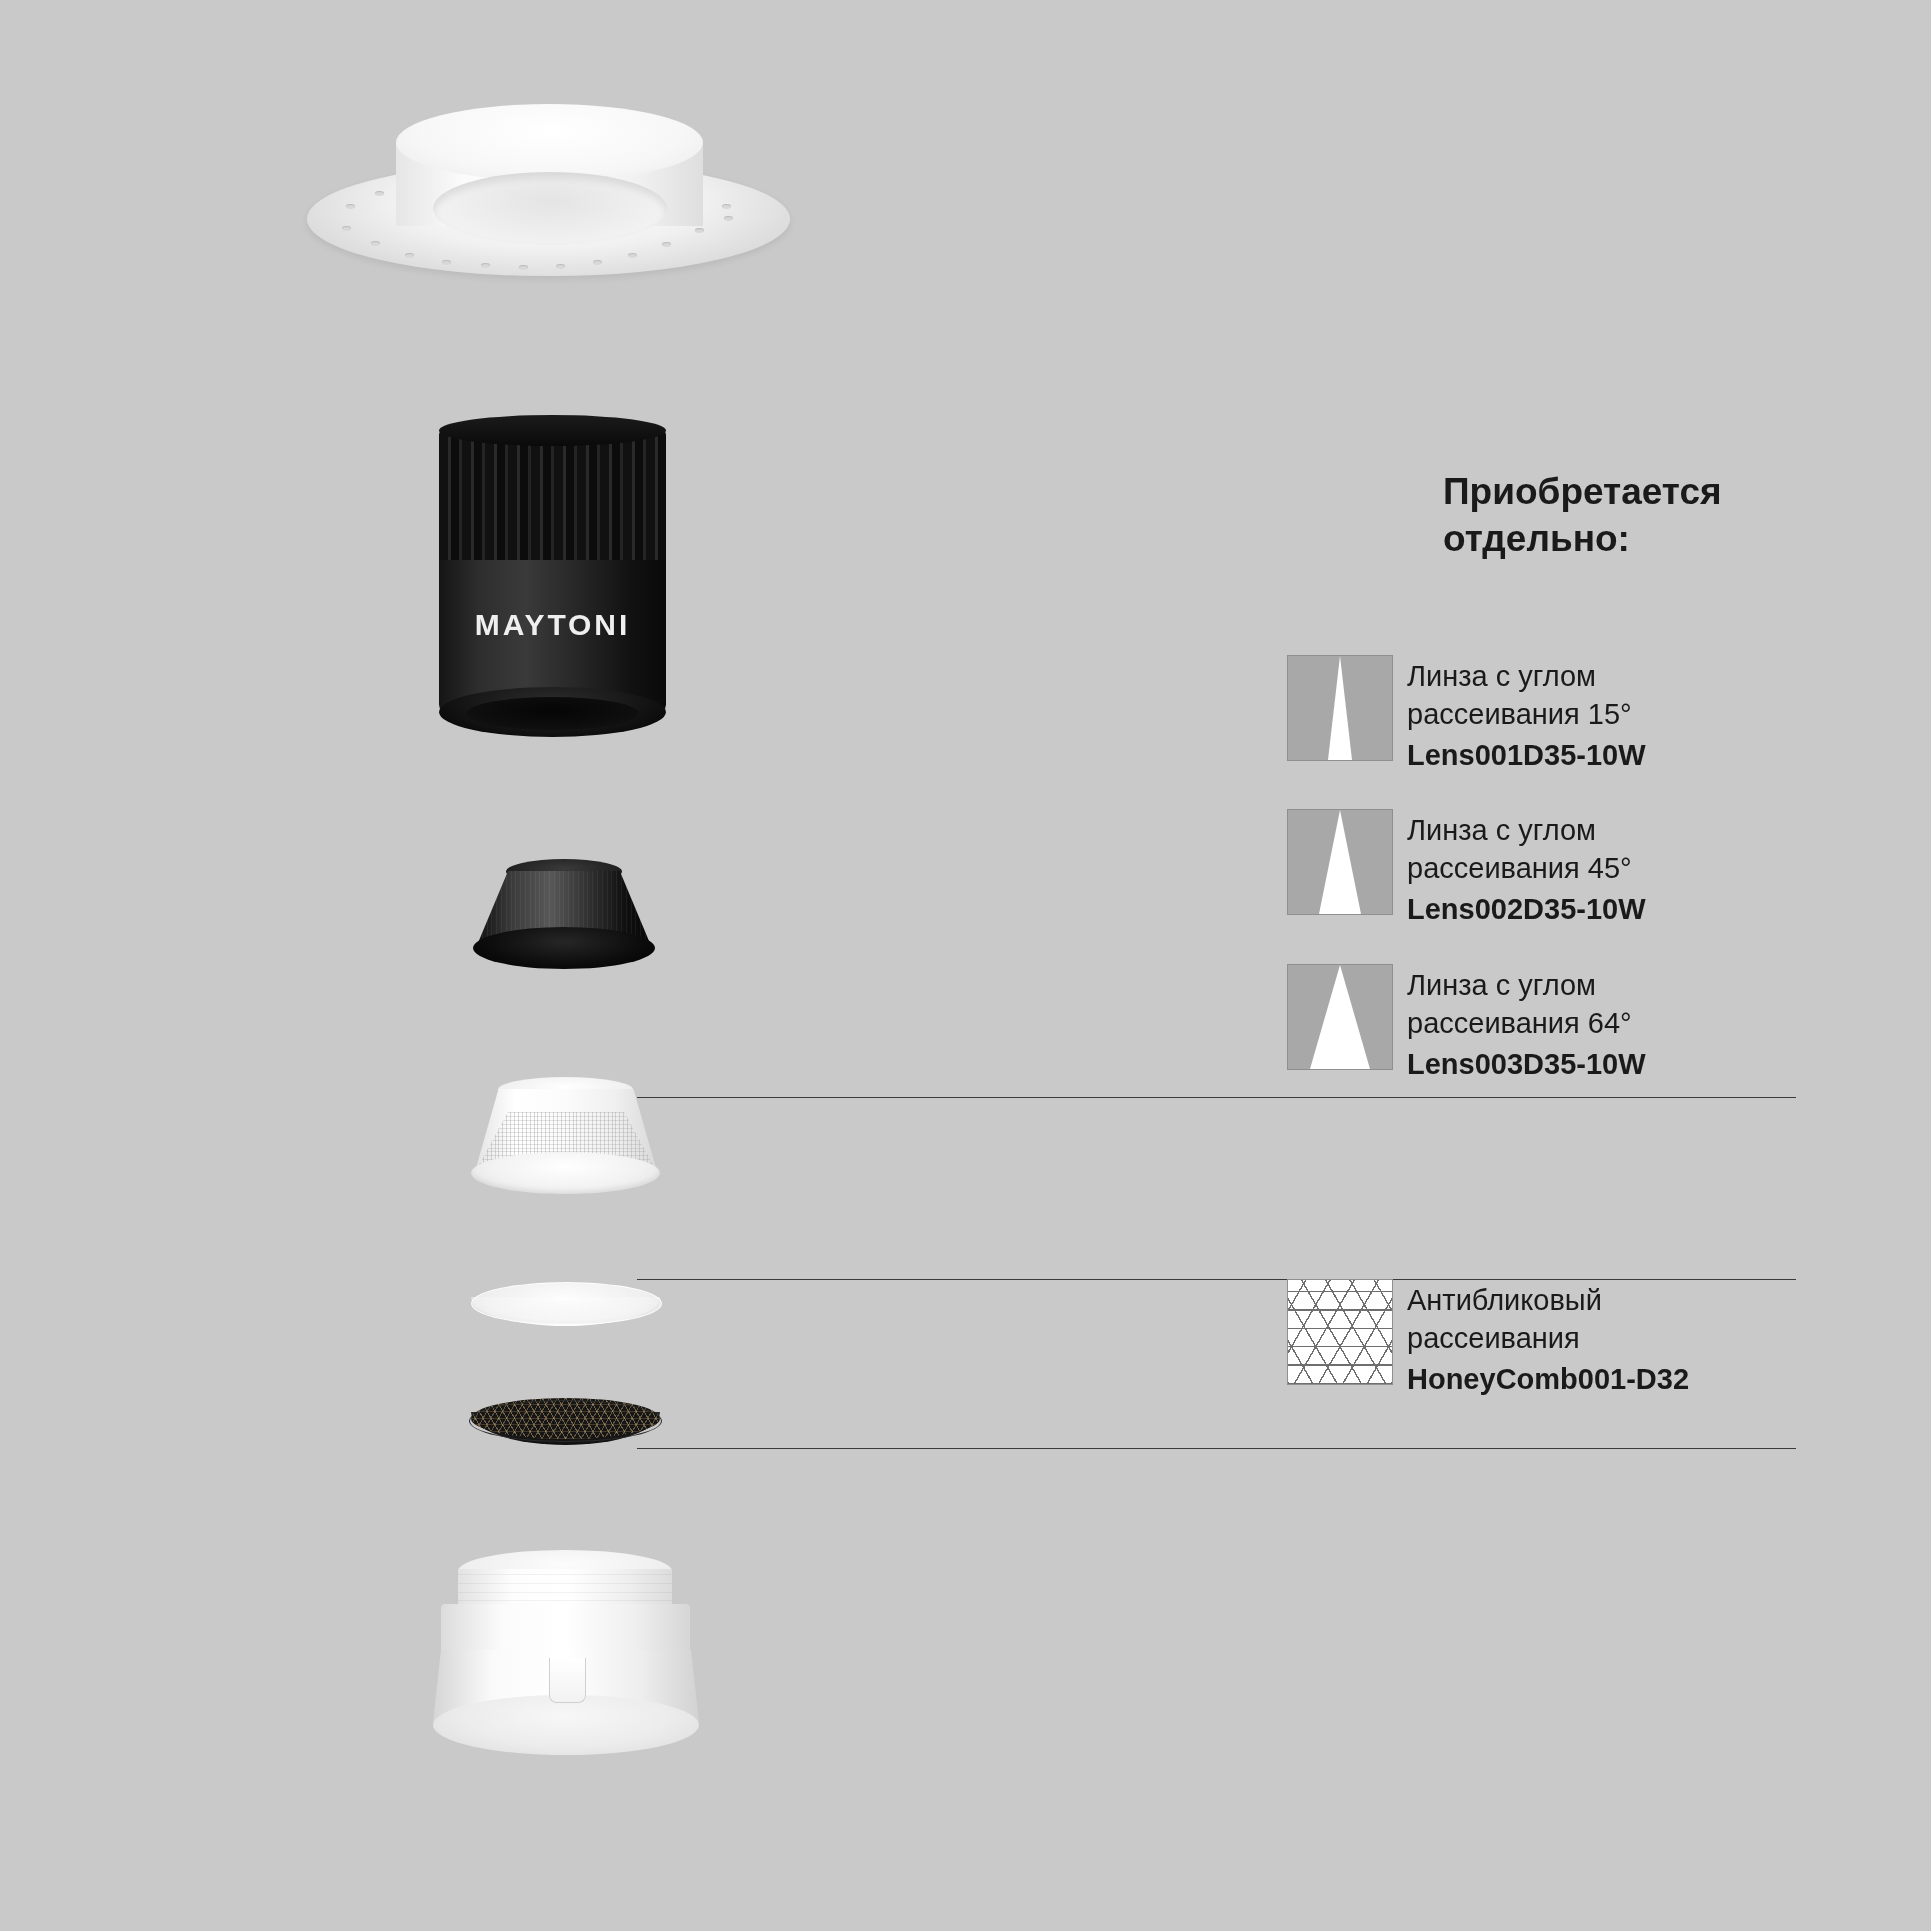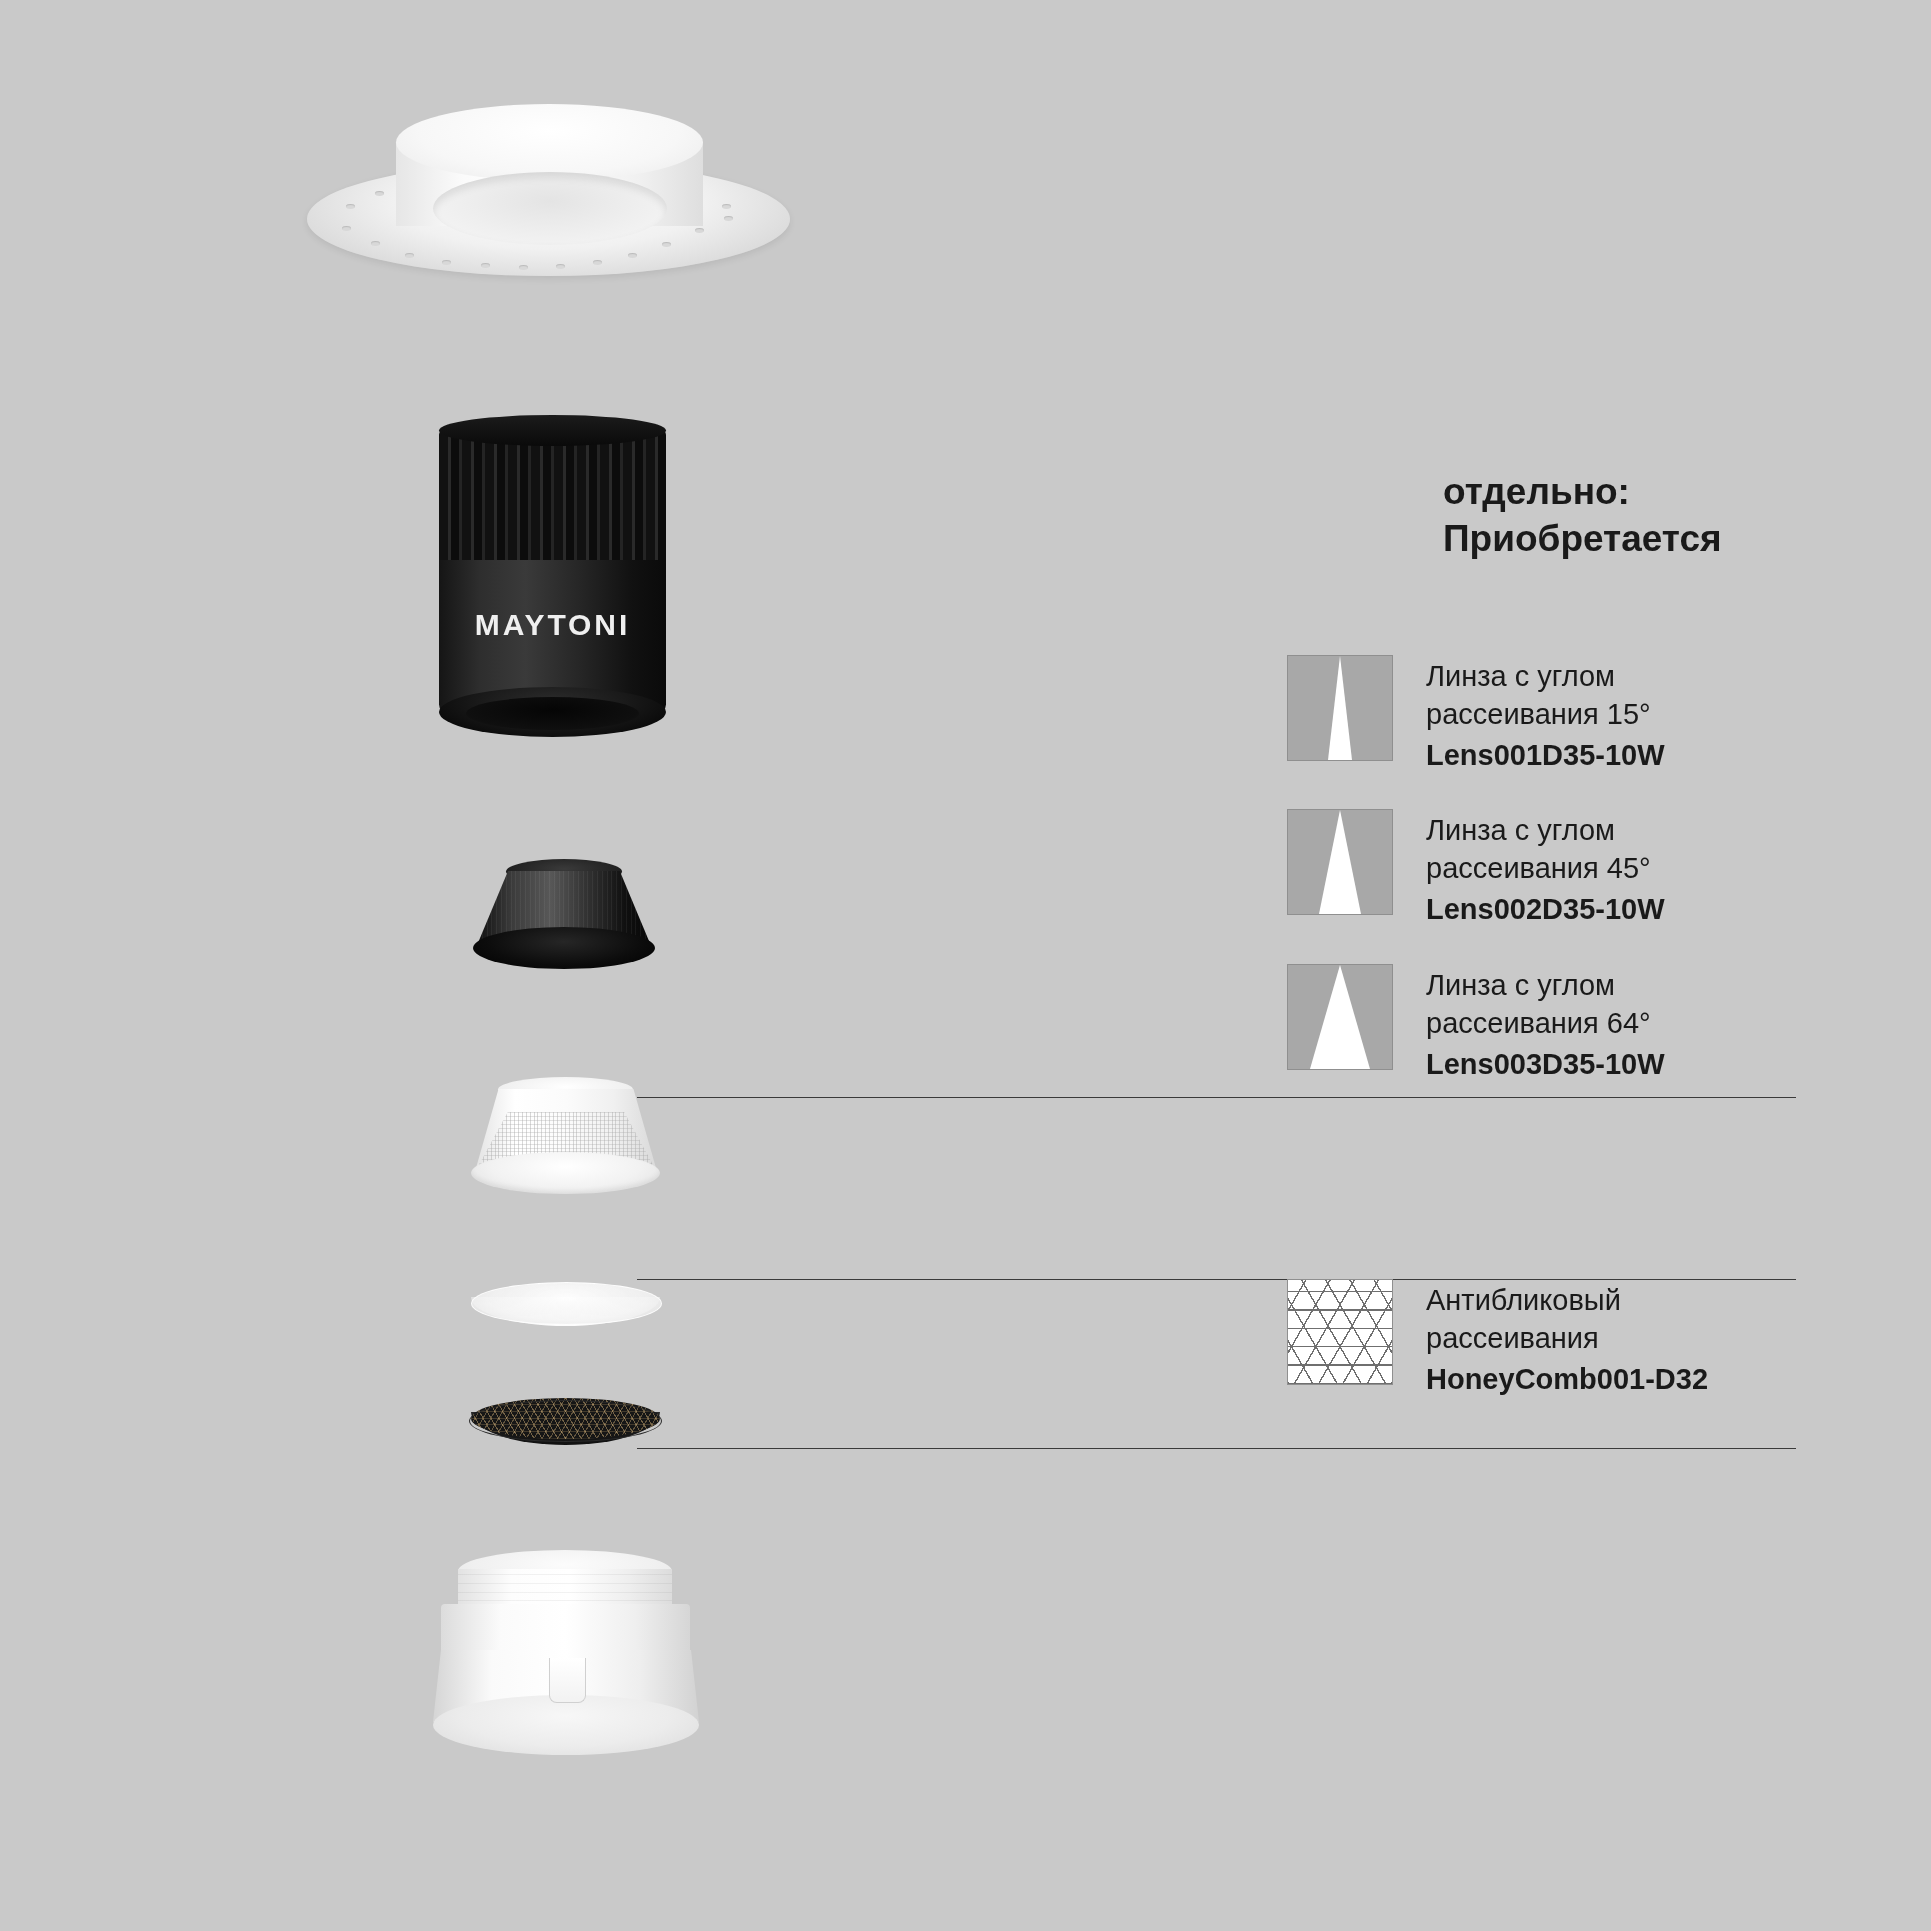--- a/index.html
+++ b/index.html
@@ -302,21 +302,21 @@
     font-size: 37px;
     font-weight: 700;
     color: #1a1a1a;
     line-height: 1.28;
   }
 
   .acc {
     position: absolute;
     display: flex;
     align-items: flex-start;
-    gap: 33px;
+    gap: 14px;
   }
   .acc-thumb {
     width: 104px;
     height: 104px;
     background: #a8a8a8;
     border: 1px solid #8f8f8f;
     position: relative;
     flex: 0 0 auto;
     overflow: hidden;
   }
@@ -454,22 +454,22 @@
     <div class="hous-flare"></div>
     <div class="hous-bottom"></div>
     <div class="hous-clip"></div>
   </div>
 
   <div class="leader" style="left:637px; top:1097px; width:1159px;"></div>
   <div class="leader" style="left:637px; top:1279px; width:1159px;"></div>
   <div class="leader" style="left:637px; top:1448px; width:1159px;"></div>
 
   <div class="side-title">
+    <div>Приобретается</div>
     <div>отдельно:</div>
-    <div>Приобретается</div>
   </div>
 
   <div class="acc" style="left:1287px; top:655px;">
     <div class="acc-thumb">
       <div class="beam beam15"></div>
     </div>
     <div class="acc-text">
       <span>Линза с углом</span><br>
       <span>рассеивания 15°</span>
       <span class="code">Lens001D35-10W</span>

